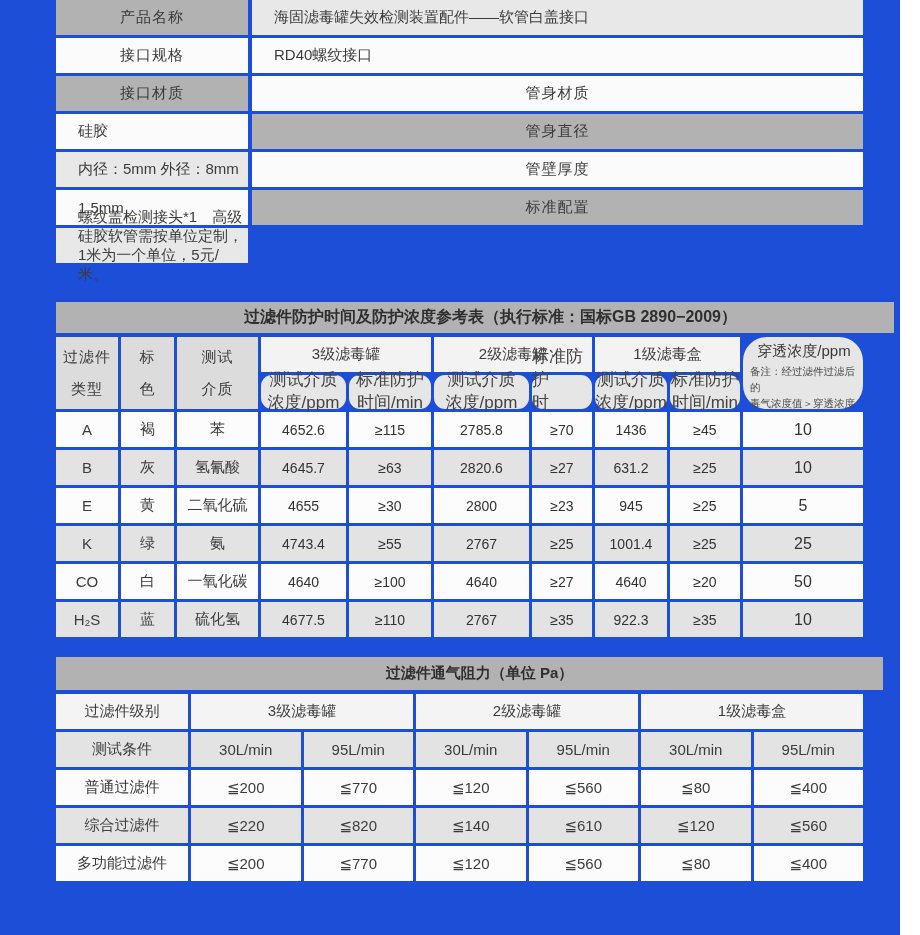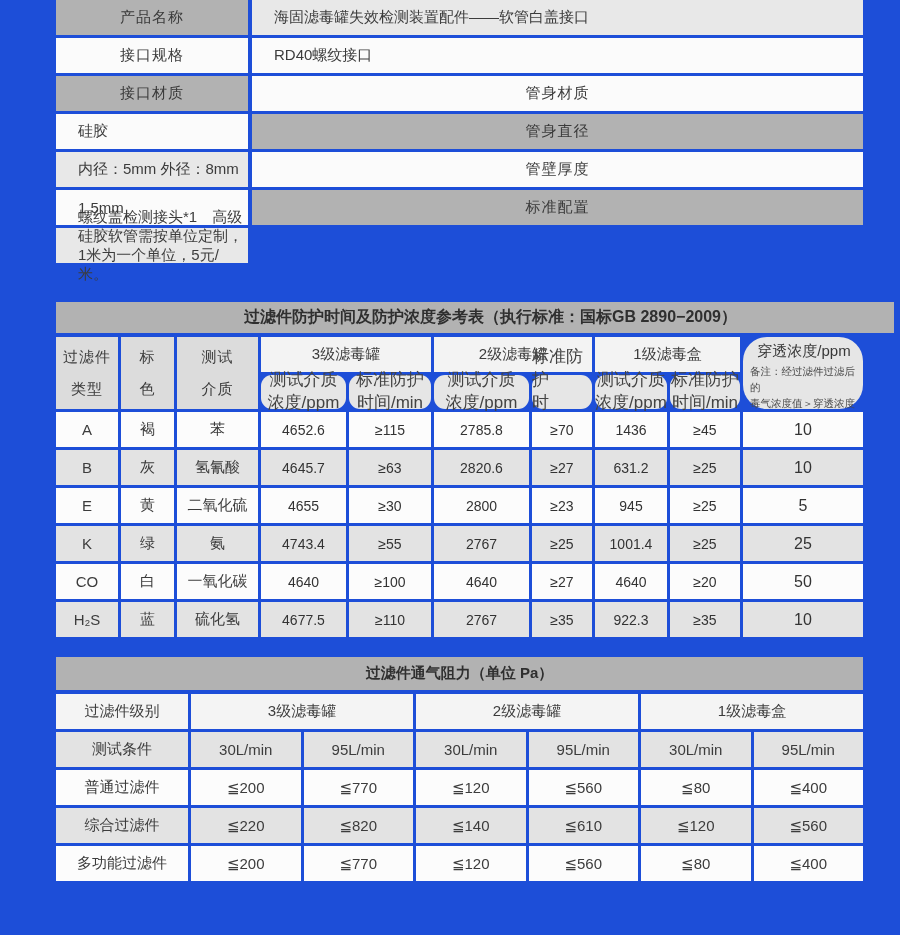--- a/index.html
+++ b/index.html
@@ -25,21 +25,21 @@
   .v-odd  { background:#e8e8e8; }
   .v-even { background:#fbfbfb; }
 
   
   .bar {
     margin-left:56px; width:807px; background:#b2b2b2;
     display:flex; align-items:center; justify-content:center;
     font-weight:bold; color:#2f2f2f; font-size:16px;
   }
   .ptitle { margin-top:39px; height:31px; margin-bottom:4px;padding-left:31px; }
-  .rtitle { margin-top:20px; height:33px; margin-bottom:4px; font-size:15px; }
+  .rtitle { margin-top:20px; height:33px; margin-bottom:4px; font-size:15px;padding-left:20px; }
 
   
   .ptable {
     margin-left:56px; width:807px;
     display:grid;
     grid-template-columns:62px 53px 81px 85px 82px 95px 60px 72px 70px 1fr;
     grid-template-rows:35px 34px;
     grid-auto-rows:35px;
     gap:3px;
   }

